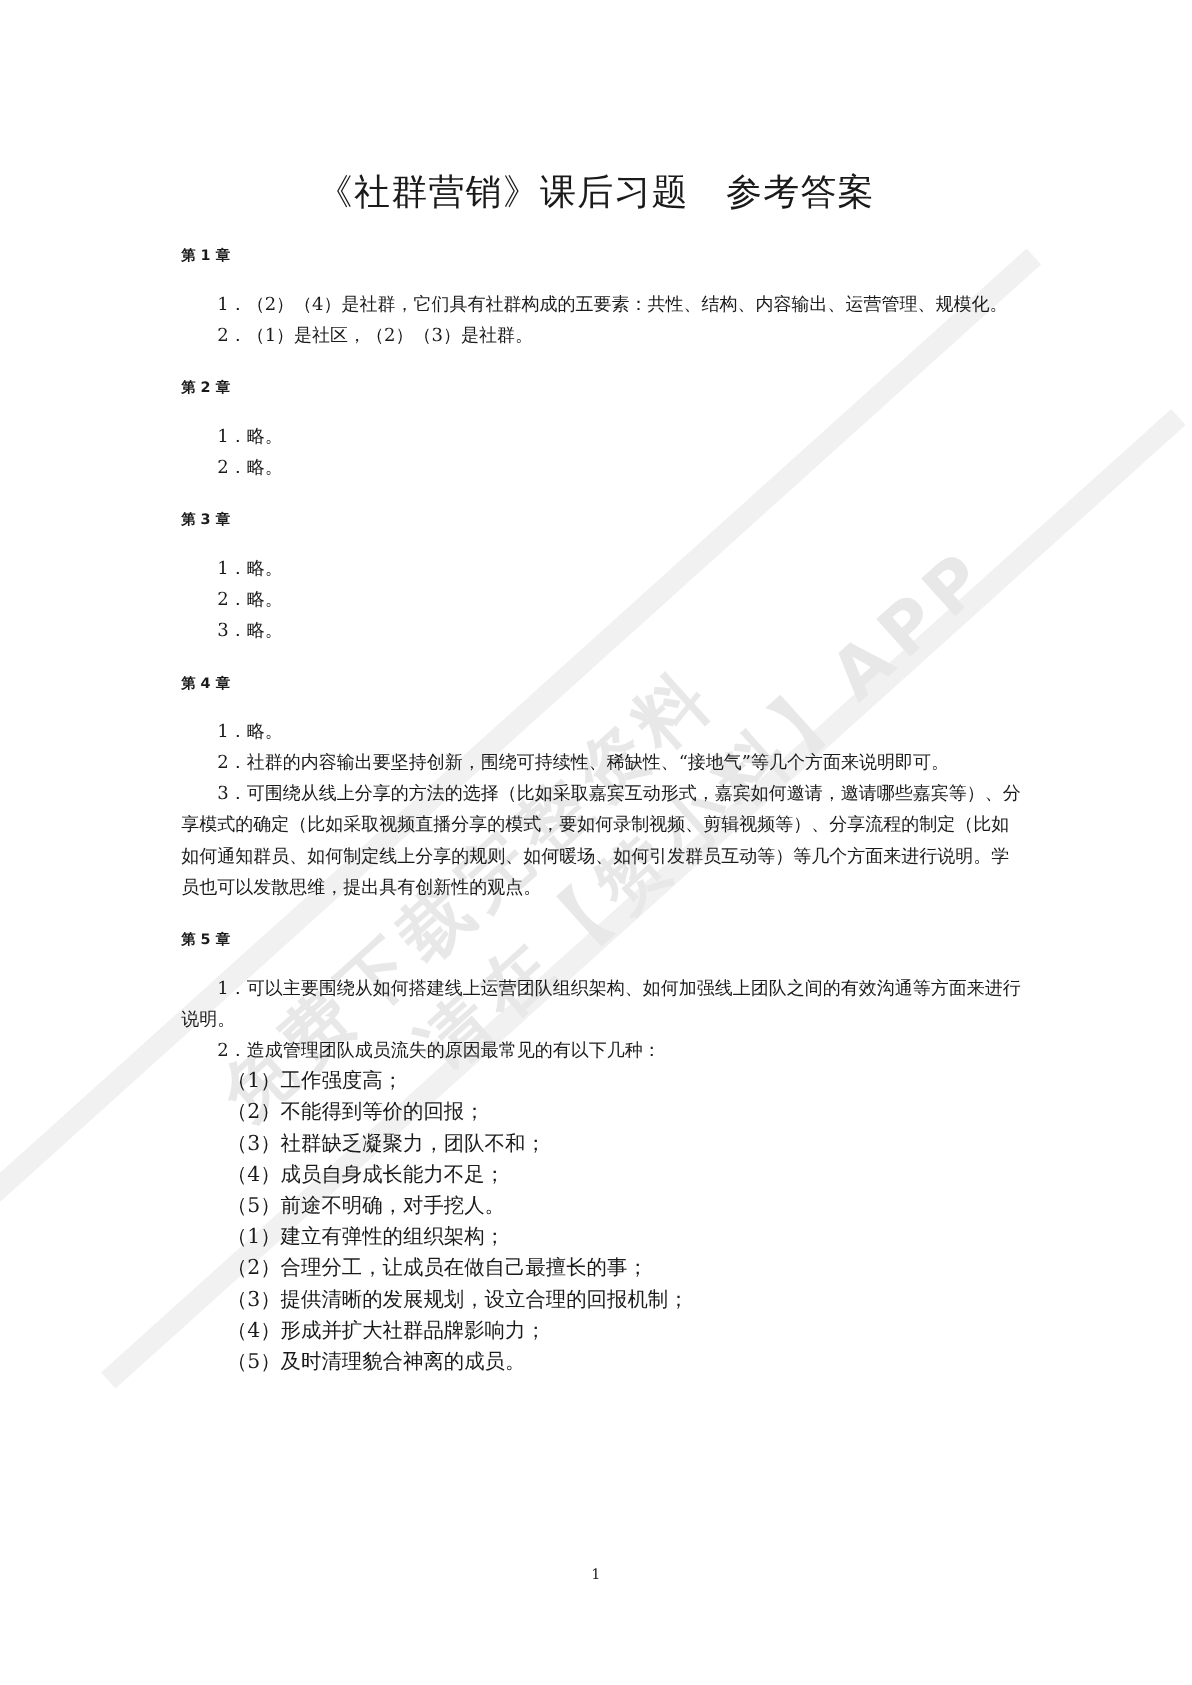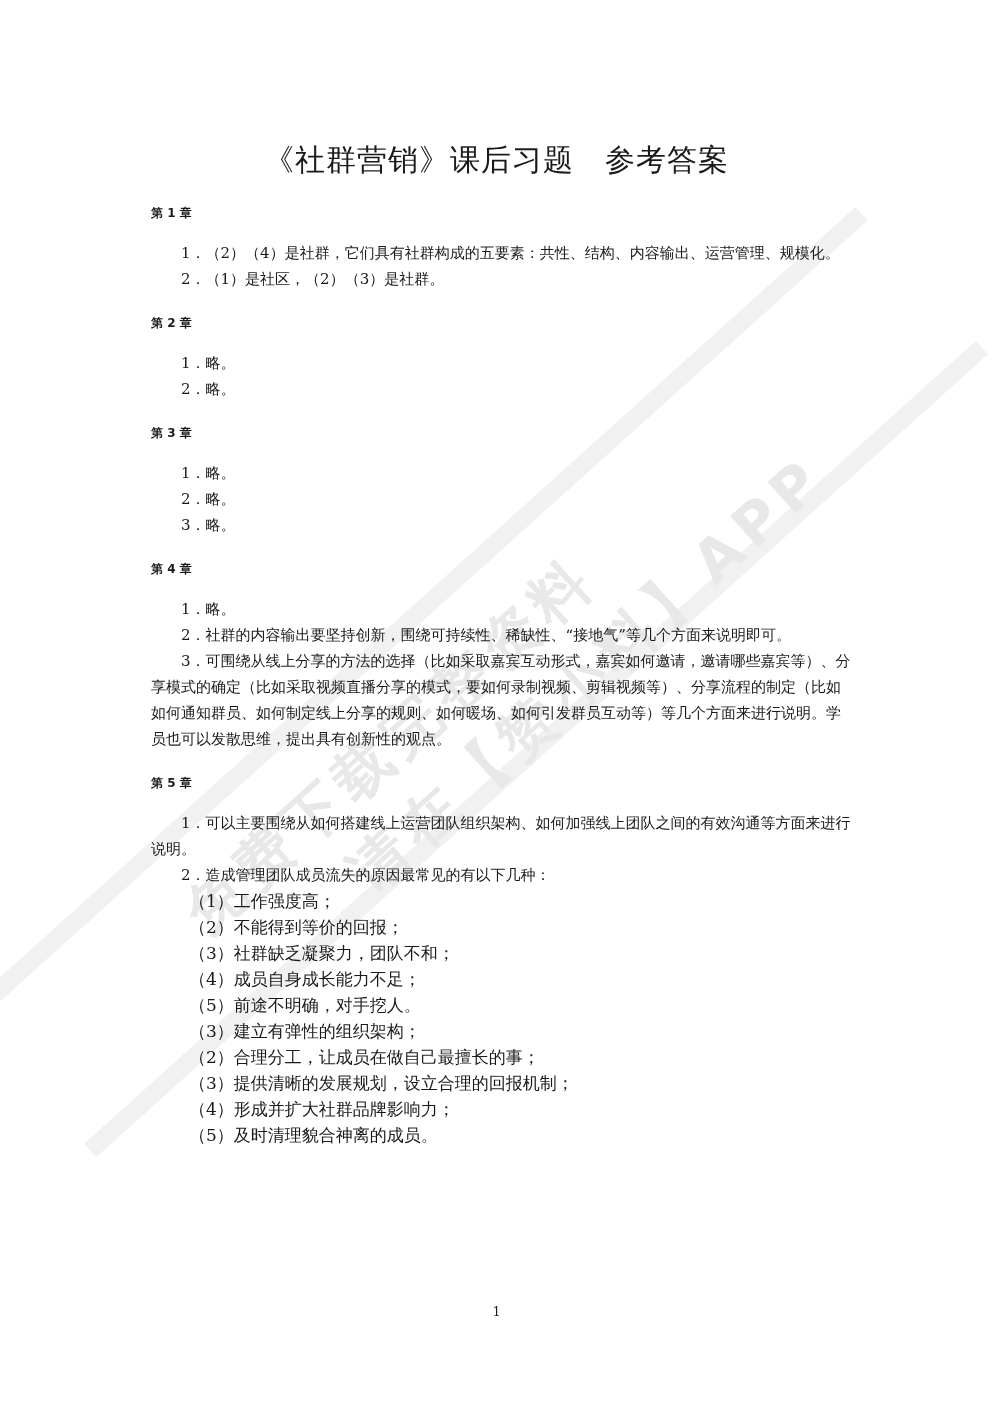--- a/index.html
+++ b/index.html
@@ -66,21 +66,21 @@
 
   <div class="chapter">
     <h2 class="chapter-heading">第 5 章</h2>
     <p class="para">1．可以主要围绕从如何搭建线上运营团队组织架构、如何加强线上团队之间的有效沟通等方面来进行说明。</p>
     <p class="para">2．造成管理团队成员流失的原因最常见的有以下几种：</p>
     <p class="sub">（1）工作强度高；</p>
     <p class="sub">（2）不能得到等价的回报；</p>
     <p class="sub">（3）社群缺乏凝聚力，团队不和；</p>
     <p class="sub">（4）成员自身成长能力不足；</p>
     <p class="sub">（5）前途不明确，对手挖人。</p>
-    <p class="sub">（3）建立有弹性的组织架构；</p>
+    <p class="sub">（1）建立有弹性的组织架构；</p>
     <p class="sub">（2）合理分工，让成员在做自己最擅长的事；</p>
     <p class="sub">（3）提供清晰的发展规划，设立合理的回报机制；</p>
     <p class="sub">（4）形成并扩大社群品牌影响力；</p>
     <p class="sub">（5）及时清理貌合神离的成员。</p>
   </div>
 </div>
 
 <div class="page-number">1</div>
 
 </body></html>

